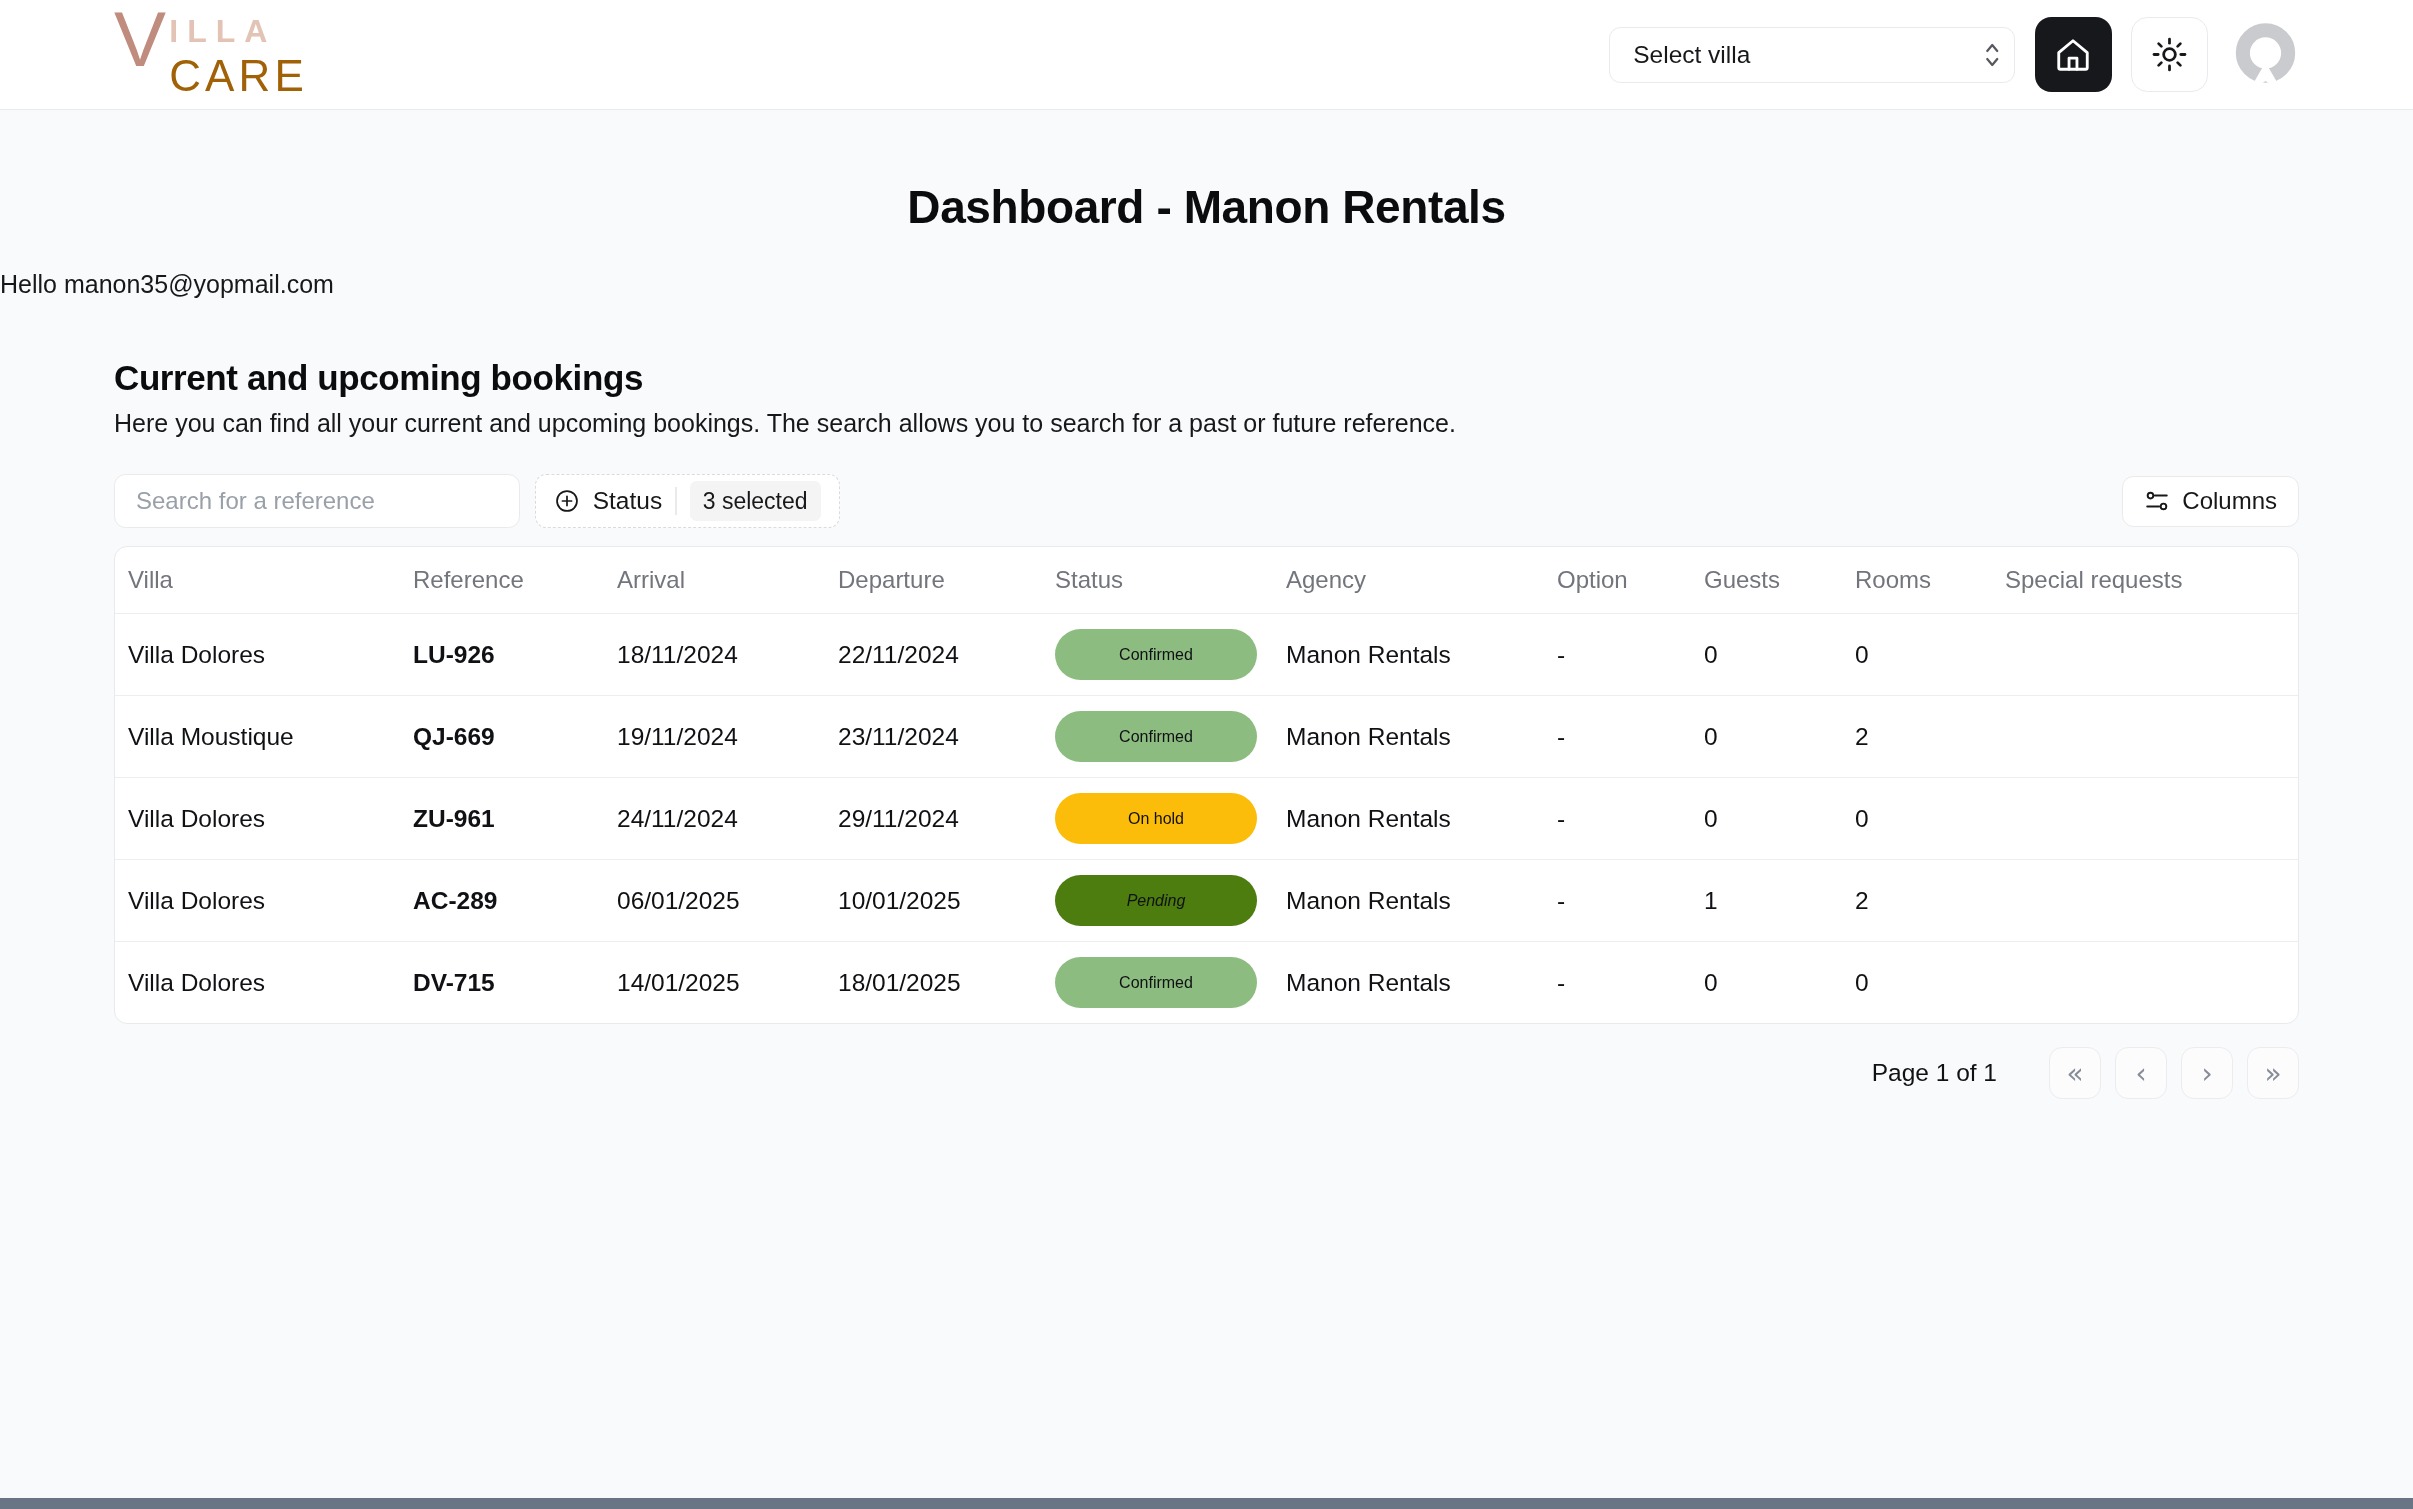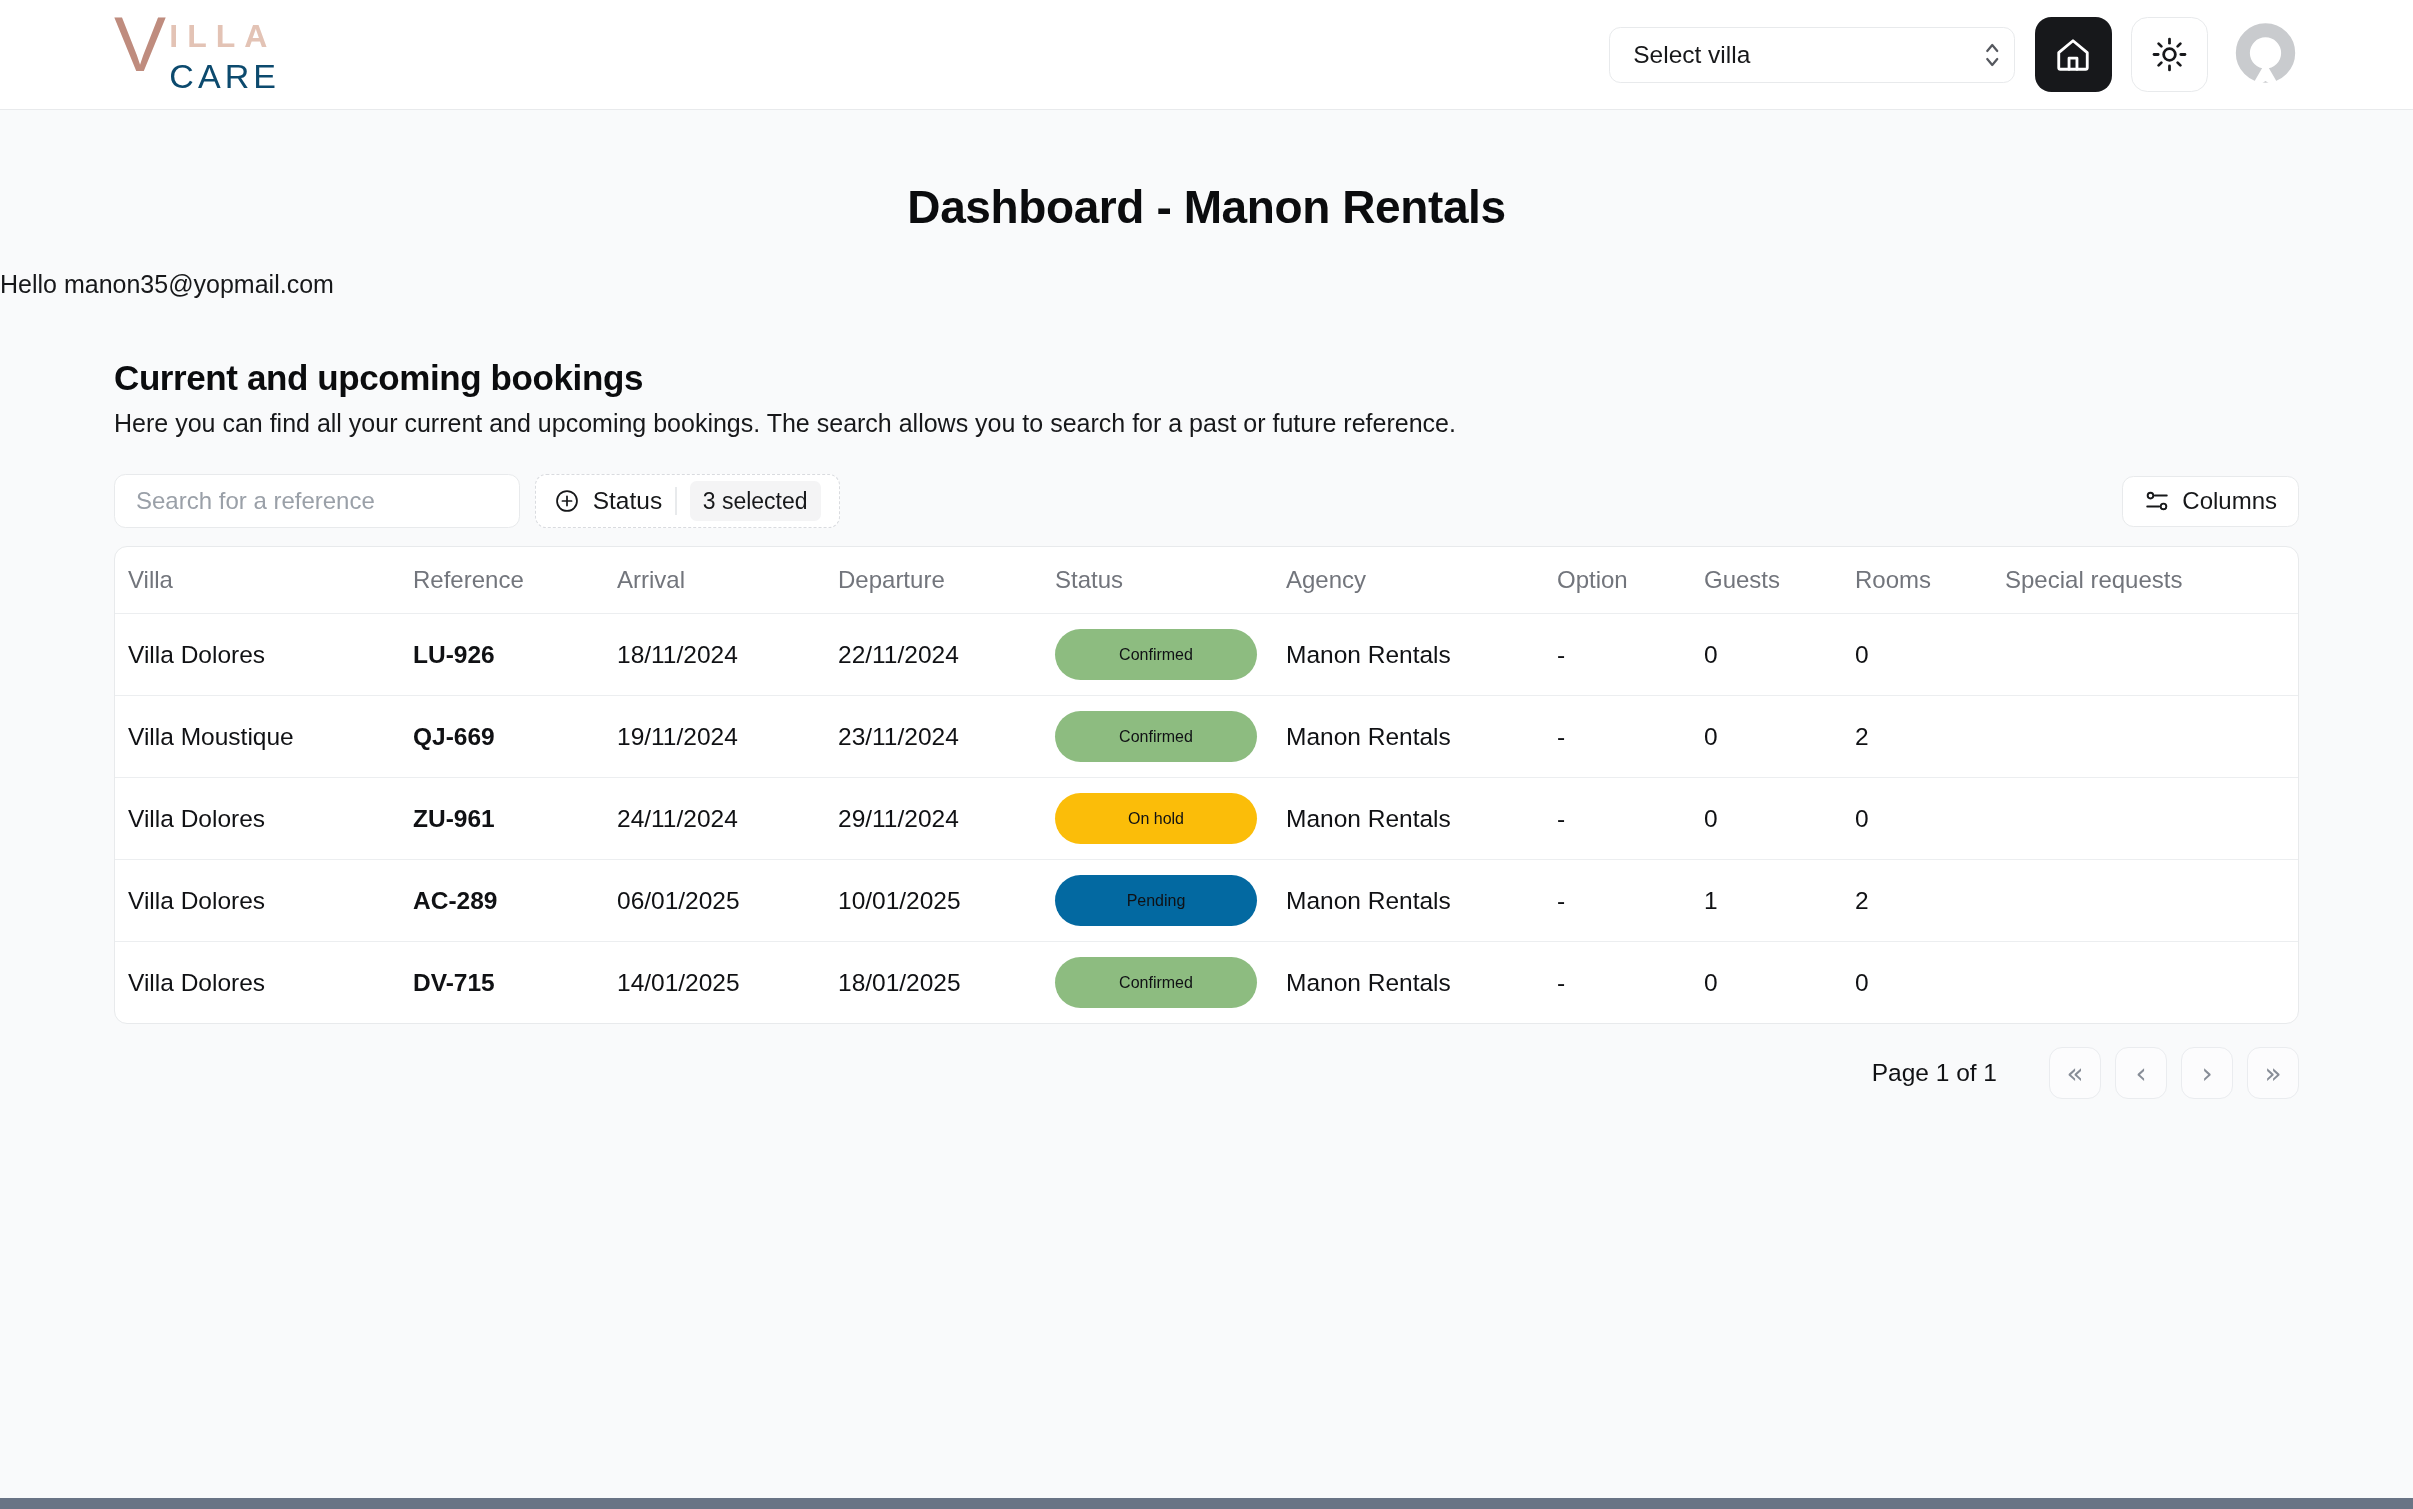--- a/index.html
+++ b/index.html
@@ -12,21 +12,21 @@
   
   .navbar {
     height:110px; background:#ffffff; border-bottom:1.6px solid #e8eaec;
     display:flex; align-items:center; justify-content:space-between;
     padding:0 110px 0 114px;
   }
   .logo { display:flex; align-items:flex-start; cursor:pointer; }
   .logo-v { font-size:78px; font-weight:300; line-height:0.82; color:#bf8c7e; letter-spacing:-3.3px; }
   .logo-col { display:flex; flex-direction:column; margin-left:6.5px; margin-top:4.9px; }
   .logo-villa { font-size:32px; font-weight:700; letter-spacing:9px; color:#e3c3b5; }
-  .logo-care { font-size:34px; font-weight:400; letter-spacing:4.1px; color:#0c4a6e; margin-top:1.6px; }
+  .logo-care { font-size:44px; font-weight:400; letter-spacing:4.1px; color:#a16207; margin-top:1.6px; }
   .nav-right { display:flex; align-items:center; gap:19.6px; }
   .villa-select {
     width:406px; height:56px; background:#fff; border:1.6px solid #e8eaec; border-radius:11.4px;
     display:flex; align-items:center; justify-content:space-between; padding:0 10px 0 23px;
     font-size:24.5px; font-weight:500; color:#17181a; cursor:pointer;
   }
   .icon-btn {
     width:77px; height:75px; border-radius:16.4px; display:flex; align-items:center; justify-content:center;
     cursor:pointer; border:1.6px solid transparent;
   }
@@ -248,21 +248,21 @@
         <div class="td">0</div>
         <div class="td"></div>
       </div>
 
       <div class="tr body">
         <div class="td">Villa Dolores</div>
         <div class="td ref">AC-289</div>
         <div class="td">06/01/2025</div>
         <div class="td">10/01/2025</div>
         <div class="td">
-          <span class="pill" style="background-color: #0369a1;">Pending</span>
+          <span class="pill" style="background-color: #4d7c0f; font-style: italic;">Pending</span>
         </div>
         <div class="td">Manon Rentals</div>
         <div class="td">-</div>
         <div class="td">1</div>
         <div class="td">2</div>
         <div class="td"></div>
       </div>
 
       <div class="tr body">
         <div class="td">Villa Dolores</div>

